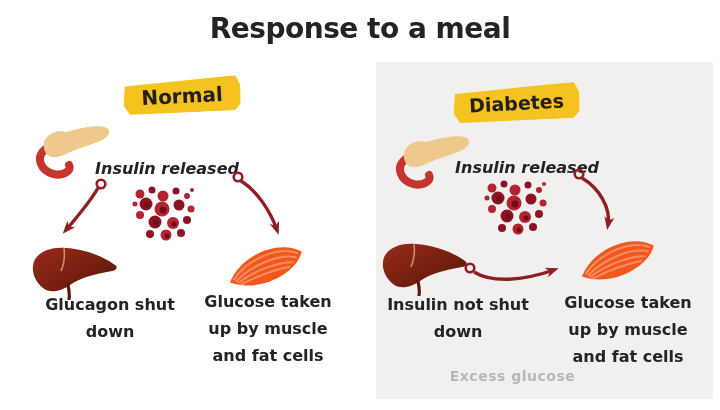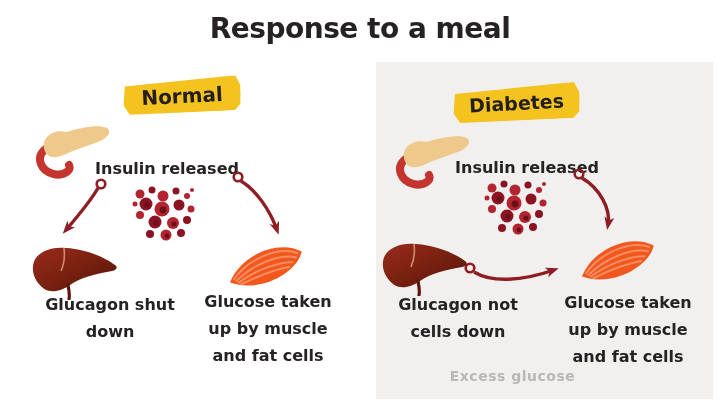--- a/index.html
+++ b/index.html
@@ -19,21 +19,21 @@
     background:var(--highlight-yellow,#f4c31f);transform:rotate(-3deg);
     clip-path:polygon(2% 16%,96% 0%,100% 30%,99% 82%,94% 100%,5% 97%,0% 70%);
     font-weight:bold;color:#231f1f;
   }
   .hl-n{left:123px;top:78px;width:118px;height:35px;font-size:20px;}
   .hl-d{left:77px;top:23px;width:127px;height:36px;font-size:19px;}
   .caption{
     position:absolute;text-align:center;font-weight:bold;color:var(--text-dark,#262223);
     font-size:16px;line-height:27px;
   }
-  .nowrap{white-space:nowrap;}
+  .nowrap{white-space:nowrap;font-style:italic;}
   .excess{
     position:absolute;text-align:center;font-weight:bold;
     font-size:14px;color:var(--excess-gray,#b9b7b5);letter-spacing:0.5px;
   }
   .icon{position:absolute;}
   .icon svg{display:block;}
   .arrowline{stroke:var(--arrow-red,#8f1d24);}
   .arrowfill{fill:var(--arrow-red,#8f1d24);}
   .tilt{transform:rotate(-10deg);}
   
@@ -236,21 +236,21 @@
               <stop offset="0.55" stop-color="#76200f"></stop>
               <stop offset="1" stop-color="#531209"></stop>
           </linearGradient>
         </defs>
         <path d="M5,22 C6,9 22,2 38,4 C58,5 78,14 87,21 C90,23 89,26 84,27 C66,30 52,34 42,41 C34,47 22,50 15,44 C8,38 4,30 5,22 Z" fill="url(#lg-d)"></path>
         <path d="M36,4 C37,12 36,20 33,27" fill="none" stroke="#d9a07c" stroke-width="1.6" opacity="0.85"></path>
         <path d="M40,41 C41,46 42,51 41,55" fill="none" stroke="#5d150c" stroke-width="3.2" stroke-linecap="round"></path>
       </svg>
     </div>
 
-    <div class="caption glucagon-d">Glucagon not cells down</div>
+    <div class="caption glucagon-d">Insulin not shut down</div>
 
     <div class="icon arrow-d2">
       <svg width="108" height="32" viewBox="0 0 108 32">
         <defs>
           <marker id="m-d2" markerUnits="userSpaceOnUse" markerWidth="16" markerHeight="16" refX="9" refY="6" orient="auto">
             <path class="arrowfill" d="M1,1 L14,6 L1,11 L4.5,6 Z" fill="#8f1d24"></path>
           </marker>
         </defs>
         <circle cx="8" cy="12" r="4.3" fill="none" class="arrowline" stroke="#8f1d24" stroke-width="2.6"></circle>
         <path d="M12,16 C30,27 60,25 92,14" fill="none" class="arrowline" stroke="#8f1d24" stroke-width="3.4" marker-end="url(#m-d2)"></path>

